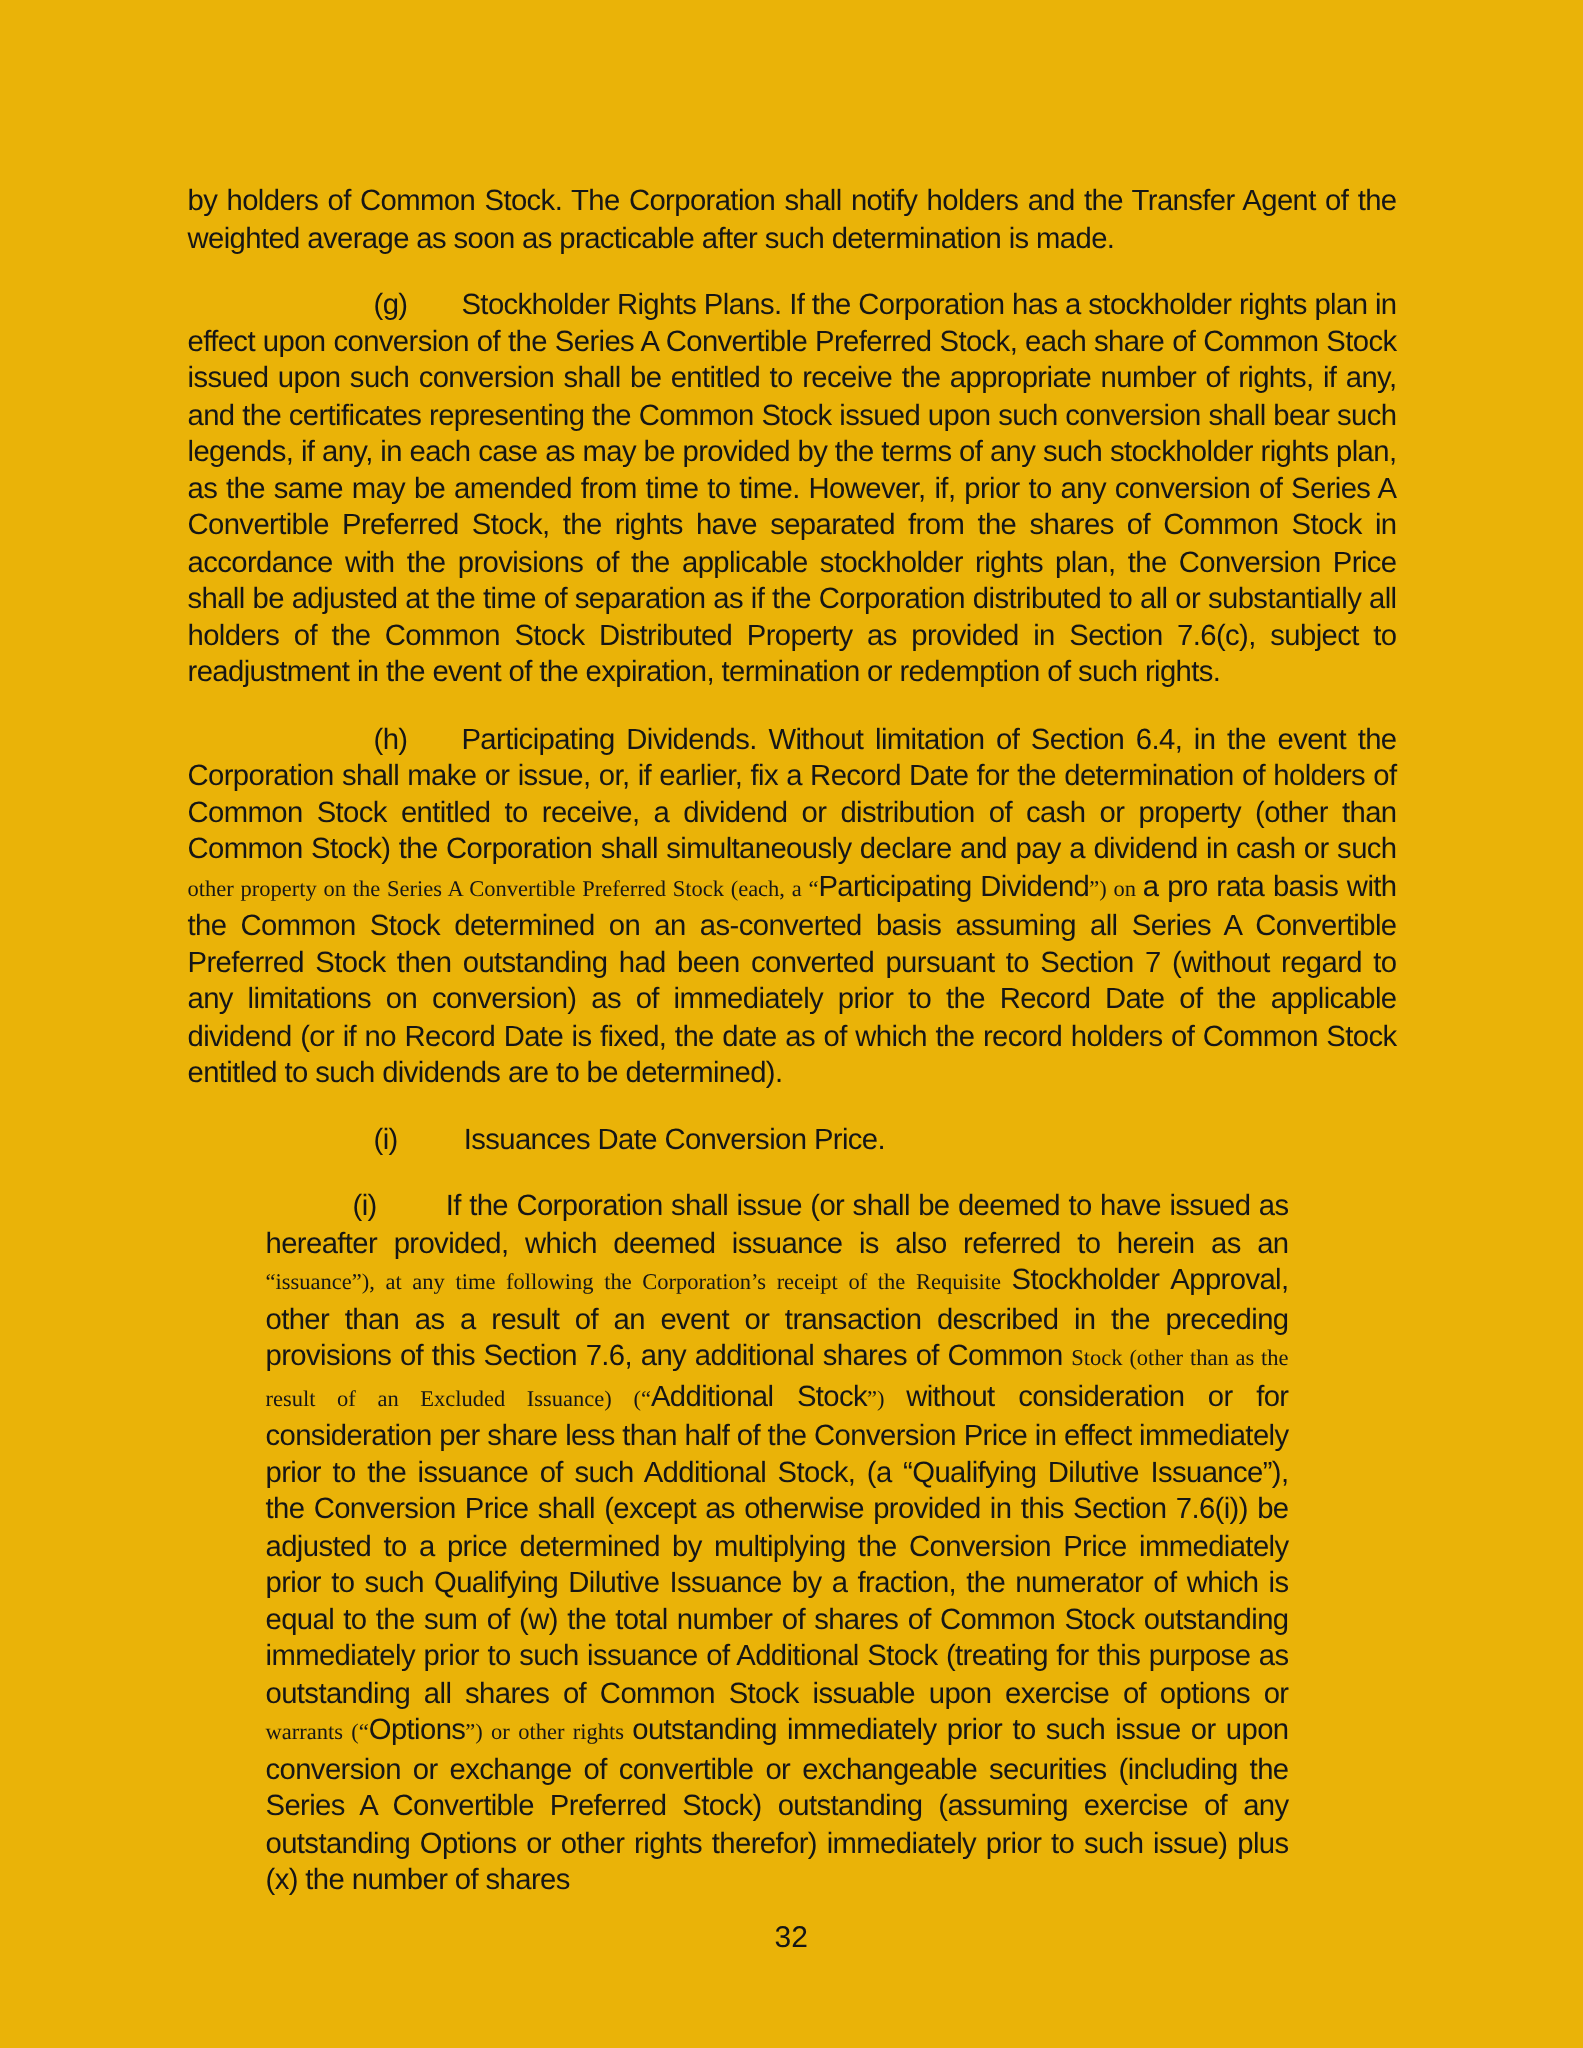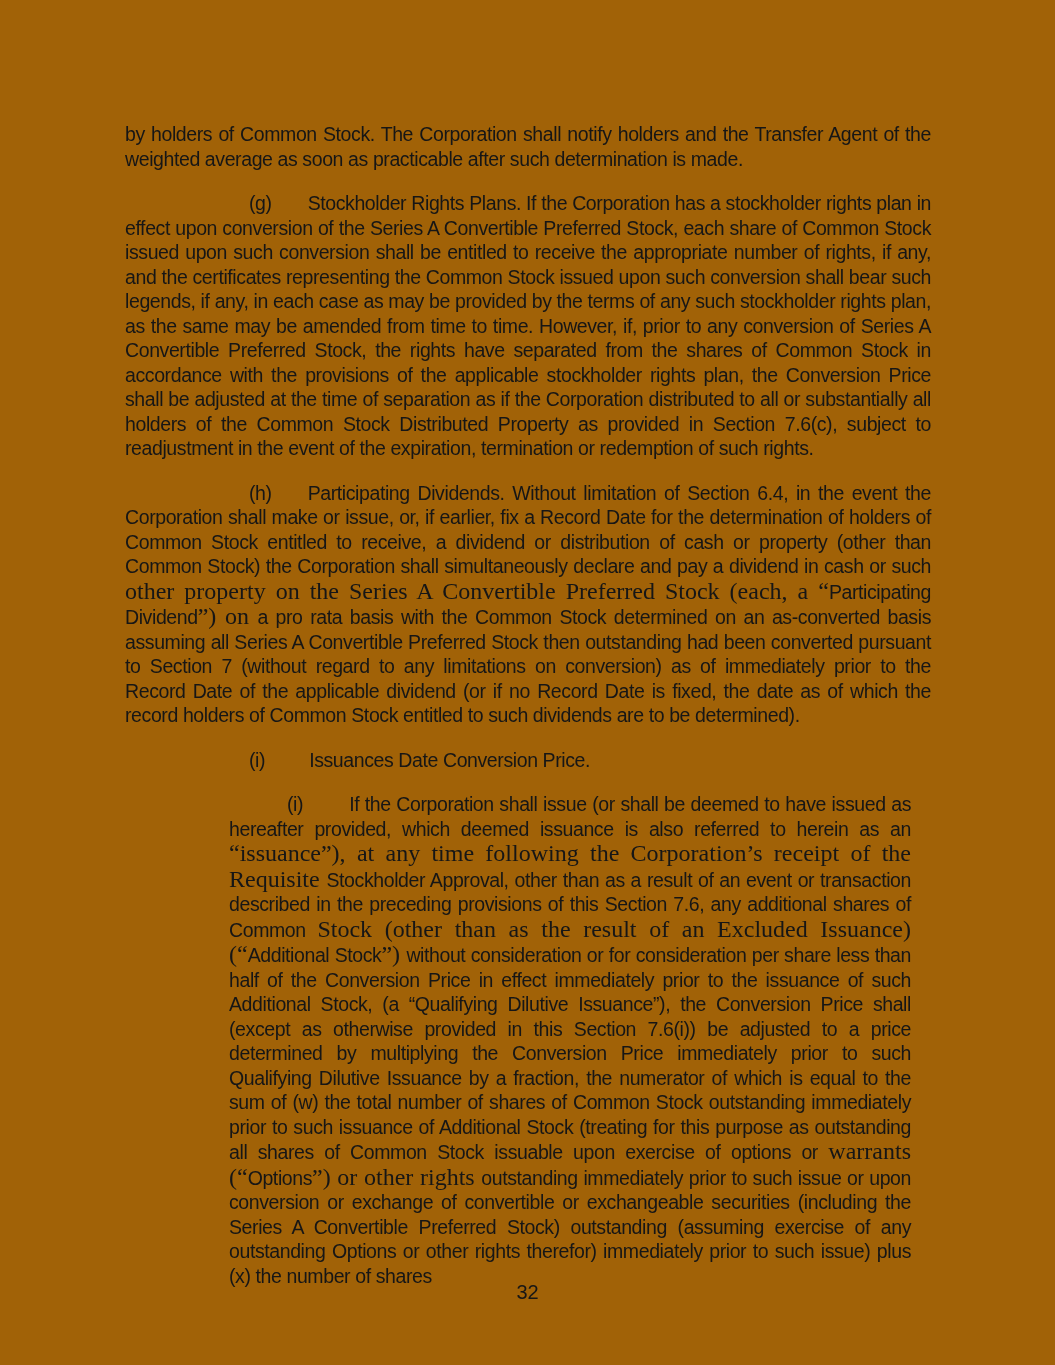--- a/index.html
+++ b/index.html
@@ -1,20 +1,20 @@
 <!DOCTYPE html>
 <html><head>
 <meta charset="utf-8">
 <style>
   html, body { margin: 0; padding: 0; background: #ffffff; }
   .page {
     position: relative;
     width: 1055px;
     height: 1365px;
-    background: #a16207;
+    background: #eab308;
     color: #161616;
     font-family: "Liberation Sans", sans-serif;
     overflow: hidden;
   }
   .content {
     position: absolute;
     left: 125px;
     top: 122px;
     width: 806px;
     font-size: 19.5px;
@@ -23,24 +23,24 @@
     text-align: justify;
   }
   .para { margin: 0 0 20px 0; }
   .first-indent { text-indent: 124px; }
   .para-label { padding-right: 36px; }
   .heading-label { padding-right: 44px; }
   .u { text-underline-offset: 2.5px; }
   .serif {
     font-family: "Liberation Serif", serif;
     letter-spacing: 0;
-    font-size: 24px;
+    font-size: 15px;
   }
   .sub-para {
-    margin-left: 104px;
+    margin-left: 52px;
     width: 682px;
     text-indent: 58px;
   }
   .sub-para .para-label { padding-right: 46px; }
   .page-number {
     position: absolute;
     top: 1280px;
     left: 0;
     width: 100%;
     text-align: center;

